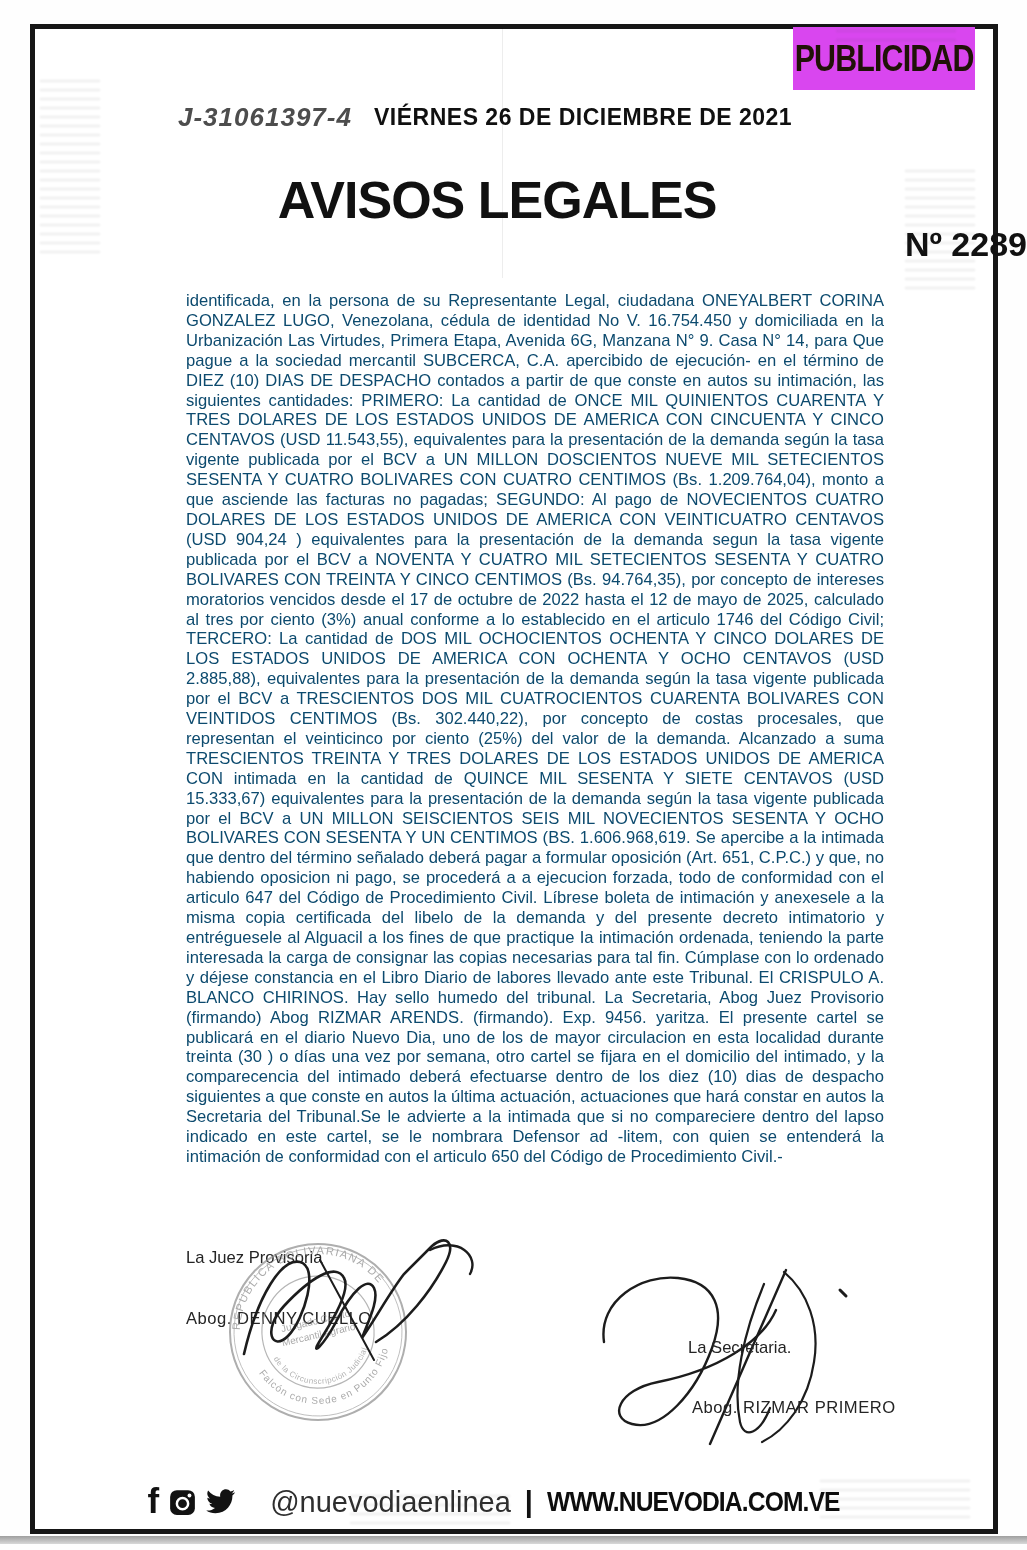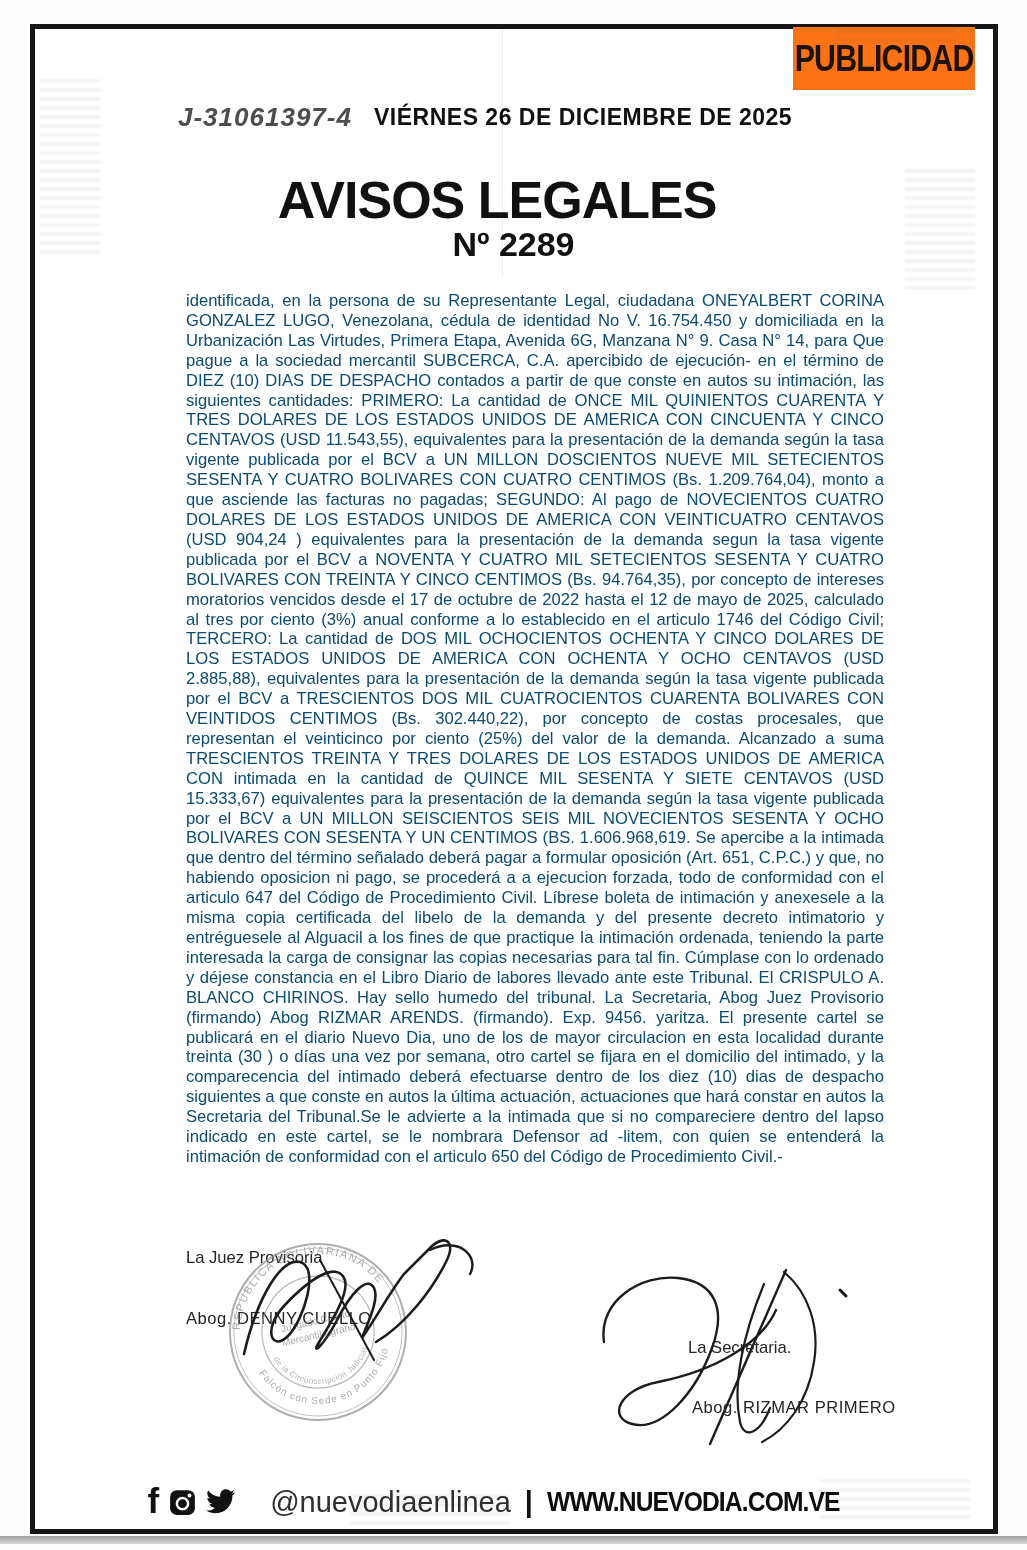--- a/index.html
+++ b/index.html
@@ -38,35 +38,35 @@
     position:absolute;left:178px;top:102px;
     font-size:26px;font-weight:bold;color:#4d4d4d;letter-spacing:1px;font-style:italic;
   }
   .dateline{
     position:absolute;left:374px;top:104px;width:430px;
     font-size:23px;font-weight:bold;color:#101010;letter-spacing:0.5px;
     white-space:nowrap;
   }
   .publicidad{
     position:absolute;left:793px;top:27px;width:182px;height:63px;
-    background:#f97316;
+    background:#d946ef;
     display:flex;align-items:center;justify-content:center;
     font-weight:bold;font-size:37px;color:#201208;
     transform-origin:center;letter-spacing:-1px;
   }
   .publicidad span{display:inline-block;transform:scaleX(0.82);}
   
   .headline{
     position:absolute;left:0;top:174px;width:964px;
     text-align:center;font-size:52px;font-weight:bold;color:#111;
     letter-spacing:-1px;line-height:1;margin-left:15px;
   }
   .subheadline{
     position:absolute;left:0;top:227px;width:1027px;
-    text-align:center;font-size:34px;font-weight:bold;color:#111;line-height:1;
+    text-align:right;font-size:34px;font-weight:bold;color:#111;line-height:1;
   }
   
   .bodytext{
     position:absolute;left:186px;top:291px;width:698px;
     font-size:16.6px;line-height:19.9px;color:#0c4a6e;
     text-align:justify;
   }
   .juez-line{
     position:absolute;left:186px;top:1248px;
     font-size:16.6px;color:#242424;
@@ -119,21 +119,21 @@
 </head>
 <body>
 
 <div class="page">
 
   <div class="frame"></div>
   <div class="vline"></div>
 
 
   <div class="jnumber">J-31061397-4</div>
-  <div class="dateline">VIÉRNES 26 DE DICIEMBRE DE  2025</div>
+  <div class="dateline">VIÉRNES 26 DE DICIEMBRE DE  2021</div>
 
   <div class="publicidad">
     <span>PUBLICIDAD</span>
   </div>
 
   <div class="headline">AVISOS LEGALES</div>
   <div class="subheadline">Nº 2289</div>
 
   <div class="bodytext">identificada, en la persona de su Representante Legal, ciudadana ONEYALBERT CORINA GONZALEZ LUGO, Venezolana, cédula de identidad No V. 16.754.450 y domiciliada en la Urbanización Las Virtudes, Primera Etapa, Avenida 6G, Manzana N° 9. Casa N° 14, para Que pague a la sociedad mercantil SUBCERCA, C.A. apercibido de ejecución- en el término de DIEZ (10) DIAS DE DESPACHO contados a partir de que conste en autos su intimación, las siguientes cantidades: PRIMERO: La cantidad de ONCE MIL QUINIENTOS CUARENTA Y TRES DOLARES DE LOS ESTADOS UNIDOS DE AMERICA CON CINCUENTA Y CINCO CENTAVOS (USD 11.543,55), equivalentes para la presentación de la demanda según la tasa vigente publicada por el BCV a UN MILLON DOSCIENTOS NUEVE MIL SETECIENTOS SESENTA Y CUATRO BOLIVARES CON CUATRO CENTIMOS (Bs. 1.209.764,04), monto a que asciende las facturas no pagadas; SEGUNDO: Al pago de NOVECIENTOS CUATRO DOLARES DE LOS ESTADOS UNIDOS DE AMERICA CON VEINTICUATRO CENTAVOS (USD 904,24 ) equivalentes para la presentación de la demanda segun la tasa vigente publicada por el BCV a NOVENTA Y CUATRO MIL SETECIENTOS SESENTA Y CUATRO BOLIVARES CON TREINTA Y CINCO CENTIMOS (Bs. 94.764,35), por concepto de intereses moratorios vencidos desde el 17 de octubre de 2022 hasta el 12 de mayo de 2025, calculado al tres por ciento (3%) anual conforme a lo establecido en el articulo 1746 del Código Civil; TERCERO: La cantidad de DOS MIL OCHOCIENTOS OCHENTA Y CINCO DOLARES DE LOS ESTADOS UNIDOS DE AMERICA CON OCHENTA Y OCHO CENTAVOS (USD 2.885,88), equivalentes para la presentación de la demanda según la tasa vigente publicada por el BCV a TRESCIENTOS DOS MIL CUATROCIENTOS CUARENTA BOLIVARES CON VEINTIDOS CENTIMOS (Bs. 302.440,22), por concepto de costas procesales, que representan el veinticinco por ciento (25%) del valor de la demanda. Alcanzado a suma TRESCIENTOS TREINTA Y TRES DOLARES DE LOS ESTADOS UNIDOS DE AMERICA CON intimada en la cantidad de QUINCE MIL SESENTA Y SIETE CENTAVOS (USD 15.333,67) equivalentes para la presentación de la demanda según la tasa vigente publicada por el BCV a UN MILLON SEISCIENTOS SEIS MIL NOVECIENTOS SESENTA Y OCHO BOLIVARES CON SESENTA Y UN CENTIMOS (BS. 1.606.968,619. Se apercibe a la intimada que dentro del término señalado deberá pagar a formular oposición (Art. 651, C.P.C.) y que, no habiendo oposicion ni pago, se procederá a a ejecucion forzada, todo de conformidad con el articulo 647 del Código de Procedimiento Civil. Líbrese boleta de intimación y anexesele a la misma copia certificada del libelo de la demanda y del presente decreto intimatorio y entréguesele al Alguacil a los fines de que practique Ia intimación ordenada, teniendo la parte interesada la carga de consignar las copias necesarias para tal fin. Cúmplase con lo ordenado y déjese constancia en el Libro Diario de labores llevado ante este Tribunal. El CRISPULO A. BLANCO CHIRINOS. Hay sello humedo del tribunal. La Secretaria, Abog Juez Provisorio (firmando) Abog RIZMAR ARENDS. (firmando). Exp. 9456. yaritza. El presente cartel se publicará en el diario Nuevo Dia, uno de los de mayor circulacion en esta localidad durante treinta (30 ) o días una vez por semana, otro cartel se fijara en el domicilio del intimado, y la comparecencia del intimado deberá efectuarse dentro de los diez (10) dias de despacho siguientes a que conste en autos la última actuación, actuaciones que hará constar en autos la Secretaria del Tribunal.Se le advierte a la intimada que si no compareciere dentro del lapso indicado en este cartel, se le nombrara Defensor ad -litem, con quien se entenderá la intimación de conformidad con el articulo 650 del Código de Procedimiento Civil.-</div>
 

